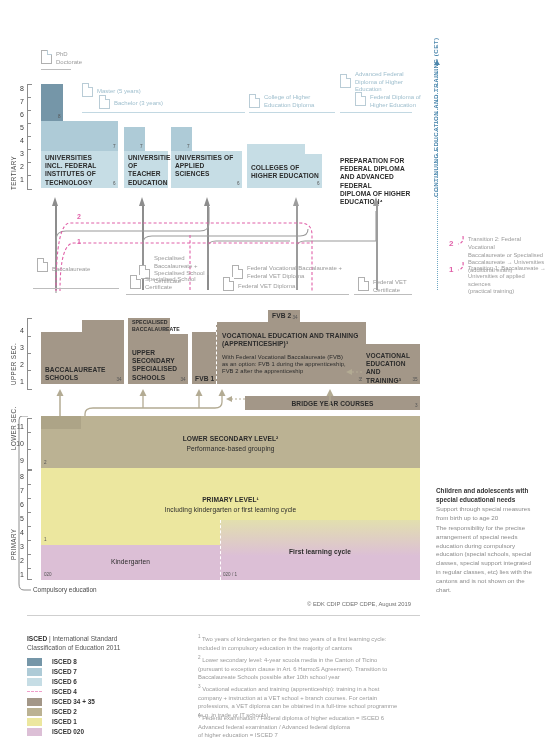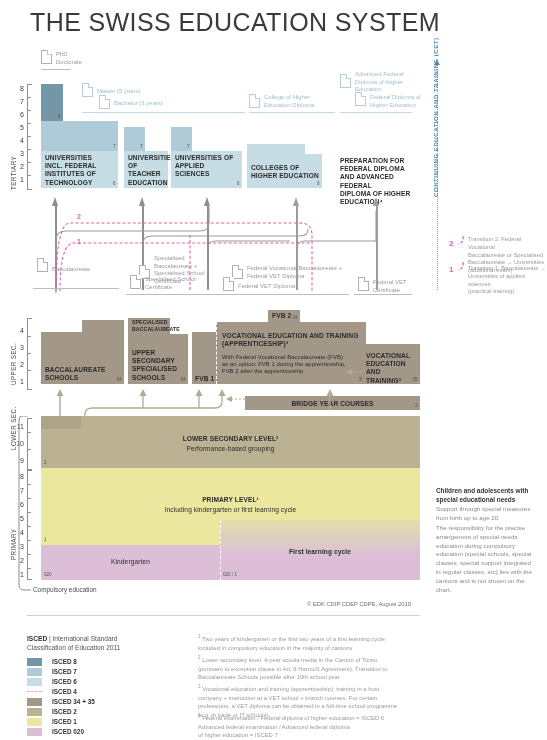--- a/index.html
+++ b/index.html
@@ -85,21 +85,20 @@
   .fn sup { font-size:4.6px; }
   .copy { position:absolute; font-size:5.8px; color:#6f6f6f; }
   .rule { position:absolute; height:1px; background:#cfcfcf; }
   .compulsory { position:absolute; font-size:6.4px; color:#4a4a4a; }
 </style>
 </head>
 <body>
 
 <div class="page">
 
-  <div class="title">THE SWISS EDUCATION SYSTEM</div>
 
   <div class="side-label" style="left:10px; top:190px;">TERTIARY</div>
   <div class="bracket" style="left:27px; top:84px; height:106px;"></div>
   <div class="axis-num" style="left:12px; top:85px;">8</div>
   <div class="axis-num" style="left:12px; top:98px;">7</div>
   <div class="axis-num" style="left:12px; top:111px;">6</div>
   <div class="axis-num" style="left:12px; top:124px;">5</div>
   <div class="axis-num" style="left:12px; top:137px;">4</div>
   <div class="axis-num" style="left:12px; top:150px;">3</div>
   <div class="axis-num" style="left:12px; top:163px;">2</div>

